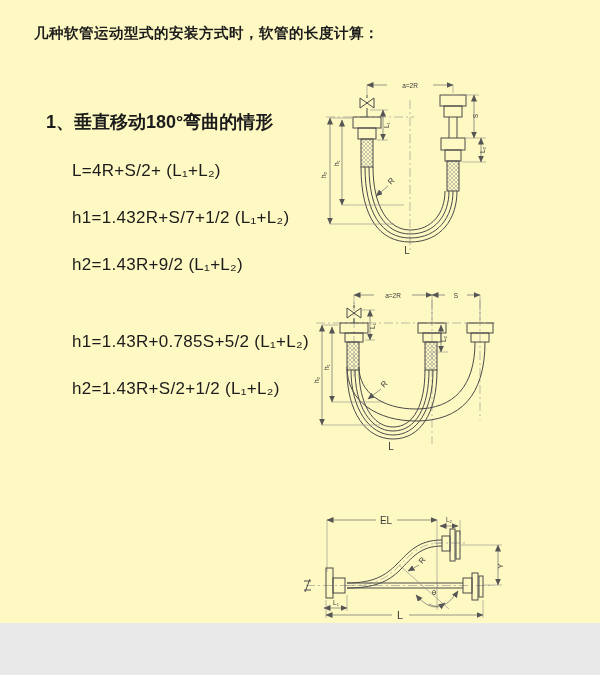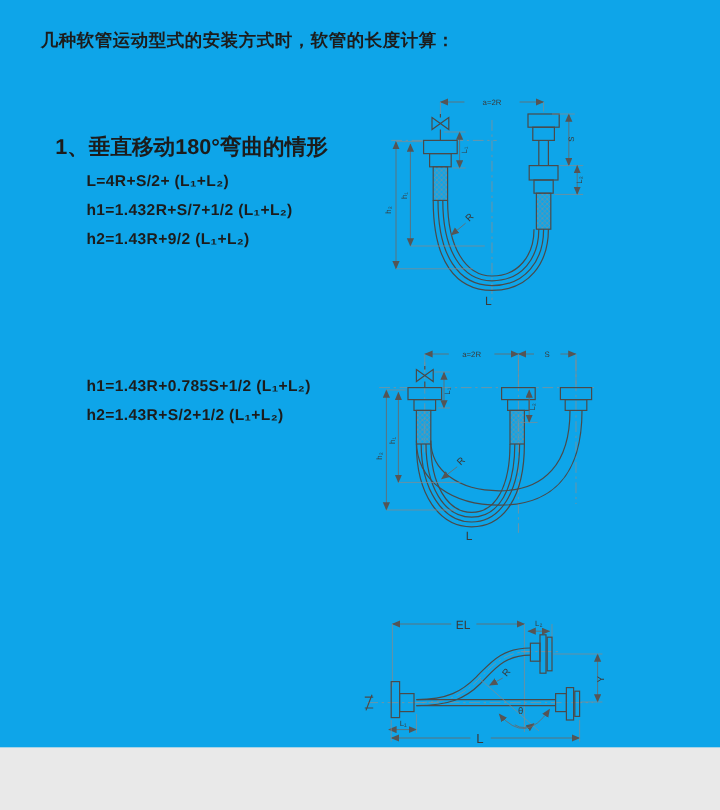--- a/index.html
+++ b/index.html
@@ -1,28 +1,28 @@
 <!DOCTYPE html>
 <html><head>
 <meta charset="utf-8">
 <style>
   html,body { margin:0; padding:0; background:#e9e9e9; }
   .page {
-    position:relative; width:600px; height:623px; background:#0ea5e9;
+    position:relative; width:600px; height:623px; background:#fef9c3;
     font-family:"Liberation Sans", sans-serif; color:#1c1c1c; overflow:hidden;
     margin:0 auto;
   }
   .title {
     position:absolute; left:34px; top:24px;
     font-size:14.5px; font-weight:600; letter-spacing:0.5px; white-space:nowrap;
   }
   .sec { position:absolute; left:46px; }
   .sec .heading { font-size:18px; font-weight:600; white-space:nowrap; }
   .sec .formula {
-    font-size:13px; font-weight:700; padding-left:26px; margin-top:9px;
+    font-size:17px; font-weight:400; padding-left:26px; margin-top:27px;
     white-space:nowrap; letter-spacing:0.3px;
   }
   .diag { position:absolute; }
   svg { overflow:visible; }
   svg text { font-family:"Liberation Sans", sans-serif; fill:#3a3a3a; }
   .dim  { stroke:#6a6a6a; stroke-width:0.7; fill:none; }
   .ext  { stroke:#8a8a8a; stroke-width:0.6; fill:none; }
   .draw { stroke:#4a4a4a; stroke-width:1; fill:none; }
   .cl   { stroke:#8f8f8f; stroke-width:0.6; fill:none; stroke-dasharray:9 3 2 3; }
   .lbl-s { font-size:6.5px; }
@@ -37,21 +37,21 @@
   <div class="title">几种软管运动型式的安装方式时，软管的长度计算：</div>
 
   <div class="sec" style="top:110px">
     <div class="heading">1、垂直移动180°弯曲的情形</div>
     <div class="formula">L=4R+S/2+ (L₁+L₂)</div>
     <div class="formula">h1=1.432R+S/7+1/2 (L₁+L₂)</div>
     <div class="formula">h2=1.43R+9/2 (L₁+L₂)</div>
   </div>
 
   <div class="sec" style="top:305px">
-    <div class="formula">h1=1.43R+0.785S+1/2 (L₁+L₂)</div>
+    <div class="formula">h1=1.43R+0.785S+5/2 (L₁+L₂)</div>
     <div class="formula">h2=1.43R+S/2+1/2 (L₁+L₂)</div>
   </div>
 
 
   <svg class="diag" style="left:308px;top:70px" width="280" height="198" viewBox="0 0 280 198">
     <defs>
       <marker id="ar1" markerWidth="8" markerHeight="8" refX="6.5" refY="3" orient="auto-start-reverse" markerUnits="userSpaceOnUse">
         <path d="M0,0 L7,3 L0,6 Z" fill="#555"></path>
       </marker>
       <pattern id="hp1" patternUnits="userSpaceOnUse" width="4" height="4">

